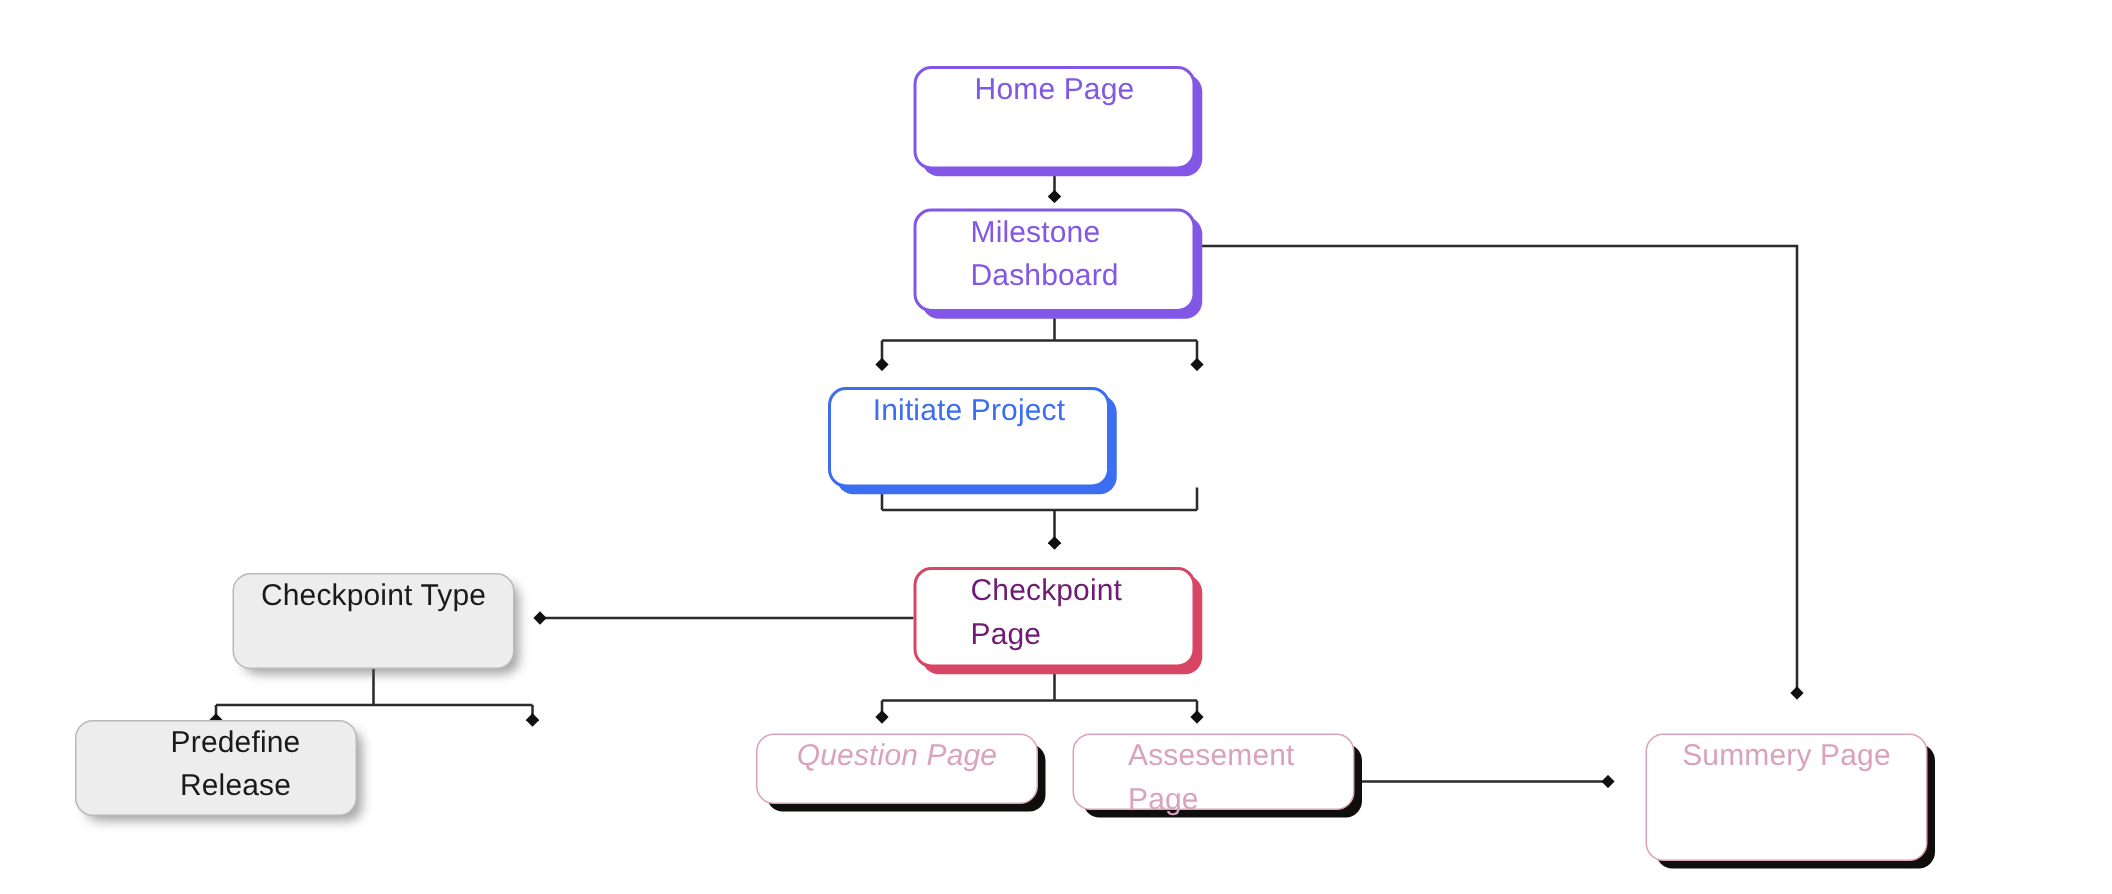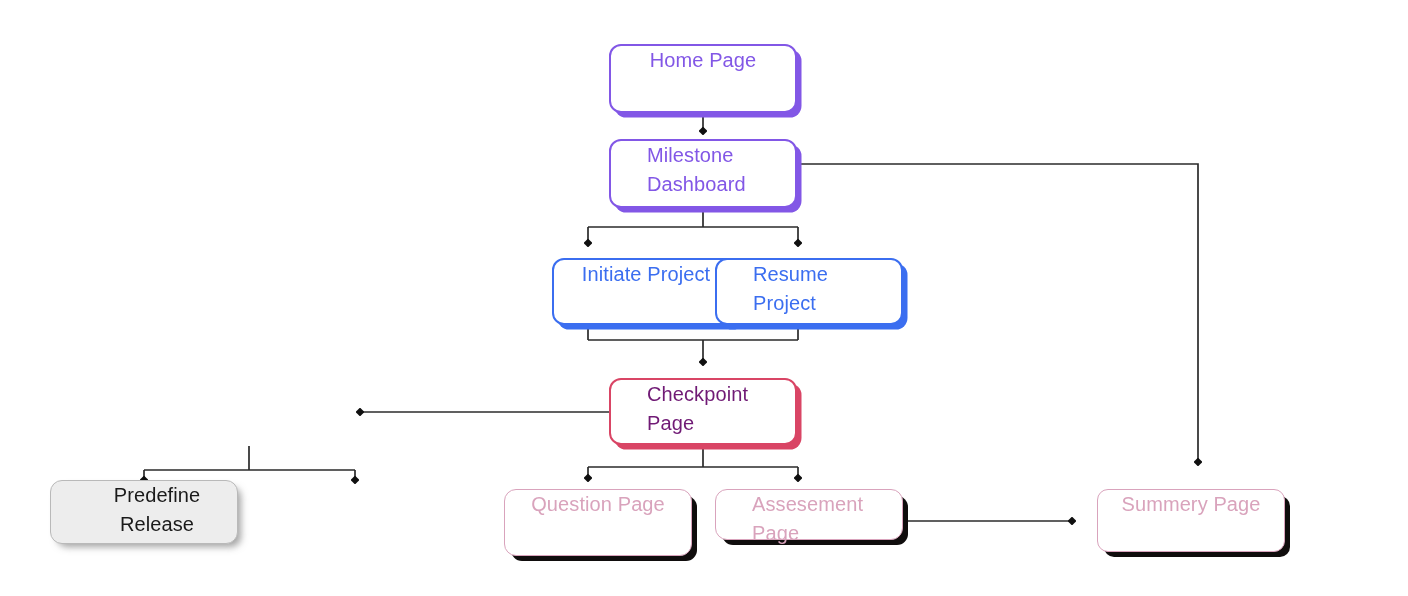--- a/index.html
+++ b/index.html
@@ -110,42 +110,41 @@
 
   <div class="node leftal t-purple" style="left:609px; top:139px; width:188px; height:69px;">
     <span>Milestone
 Dashboard</span>
   </div>
 
   <div class="node center t-blue" style="left:504px; top:258px; width:188px; height:67px;margin-left:48px;">
     <span>Initiate Project</span>
   </div>
 
-  <div class="node leftal t-blue" style="left:715px; top:258px; width:188px; height:67px;">
-    <span>Resume
-Project</span>
-  </div>
 
   <div class="node leftal t-red" style="left:609px; top:378px; width:188px; height:67px;">
     <span>Checkpoint
 Page</span>
   </div>
 
+  <div class="node center t-gray" style="left:155px; top:382px; width:188px; height:64px;">
+    <span>Checkpoint  Type</span>
+  </div>
 
   <div class="node center t-gray" style="left:50px; top:480px; width:188px; height:64px;padding-left:26px;">
     <span>Predefine Release</span>
   </div>
 
 
-  <div class="node center t-pink" style="left:504px; top:489px; width:188px; height:67px;">
+  <div class="node center t-pink" style="left:504px; top:489px; width:188px; height:47px;font-style:italic;">
     <span>Question Page</span>
   </div>
 
   <div class="node leftal t-pink" style="left:715px; top:489px; width:188px; height:51px;">
     <span>Assesement
 Page</span>
   </div>
 
-  <div class="node center t-pink" style="left:1097px; top:489px; width:188px; height:63px;border-radius:11px;">
+  <div class="node center t-pink" style="left:1097px; top:489px; width:188px; height:85px;">
     <span>Summery Page</span>
   </div>
 
 </div>
 
 </body></html>

